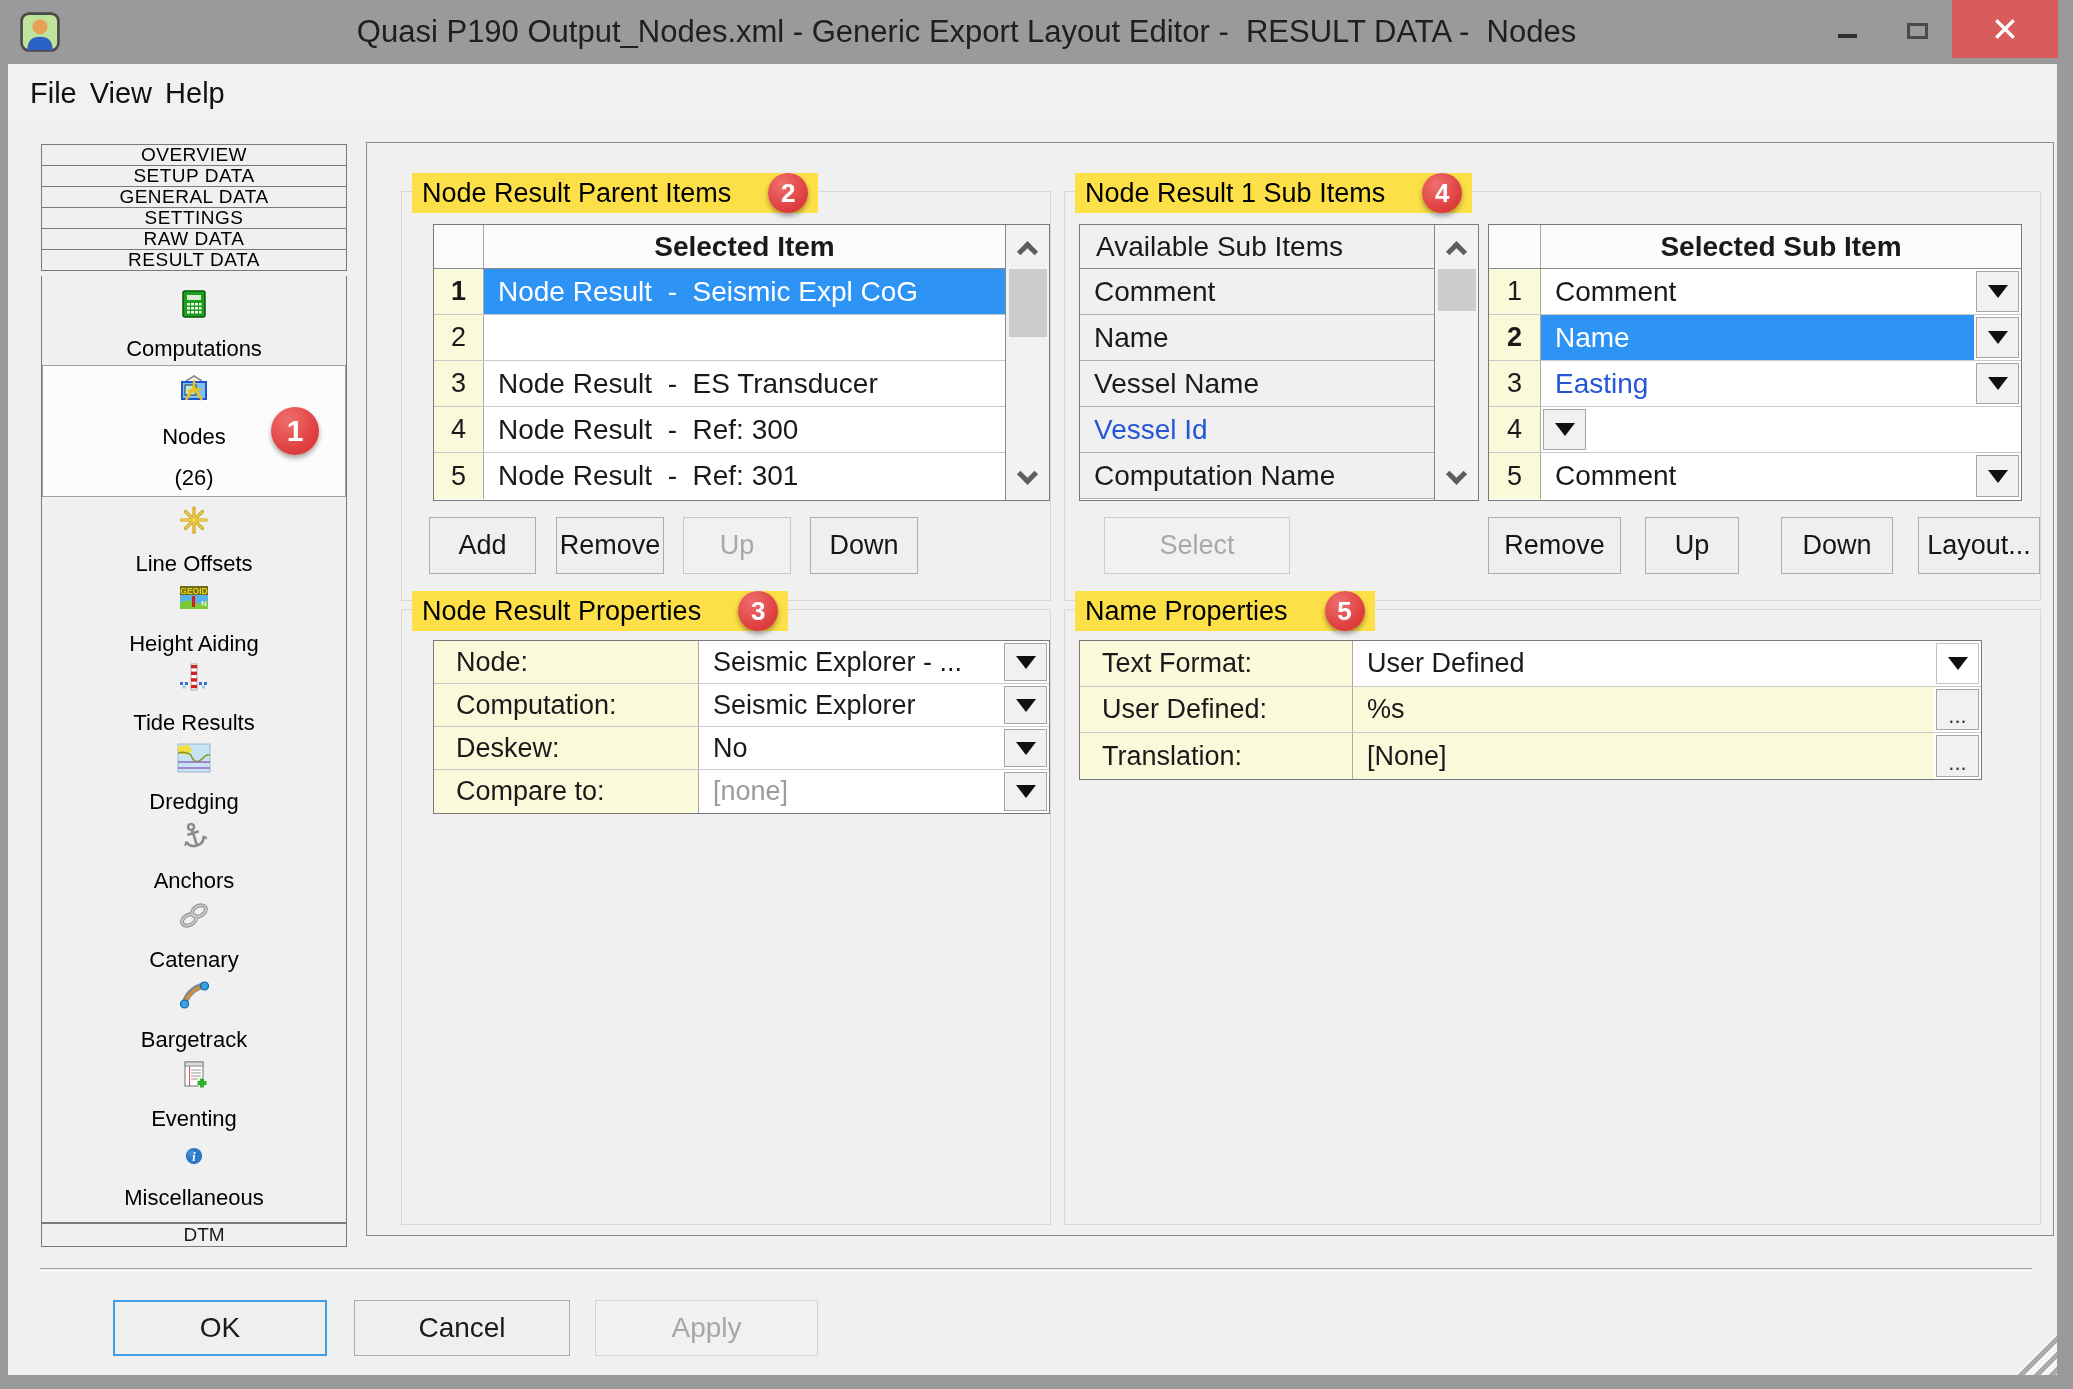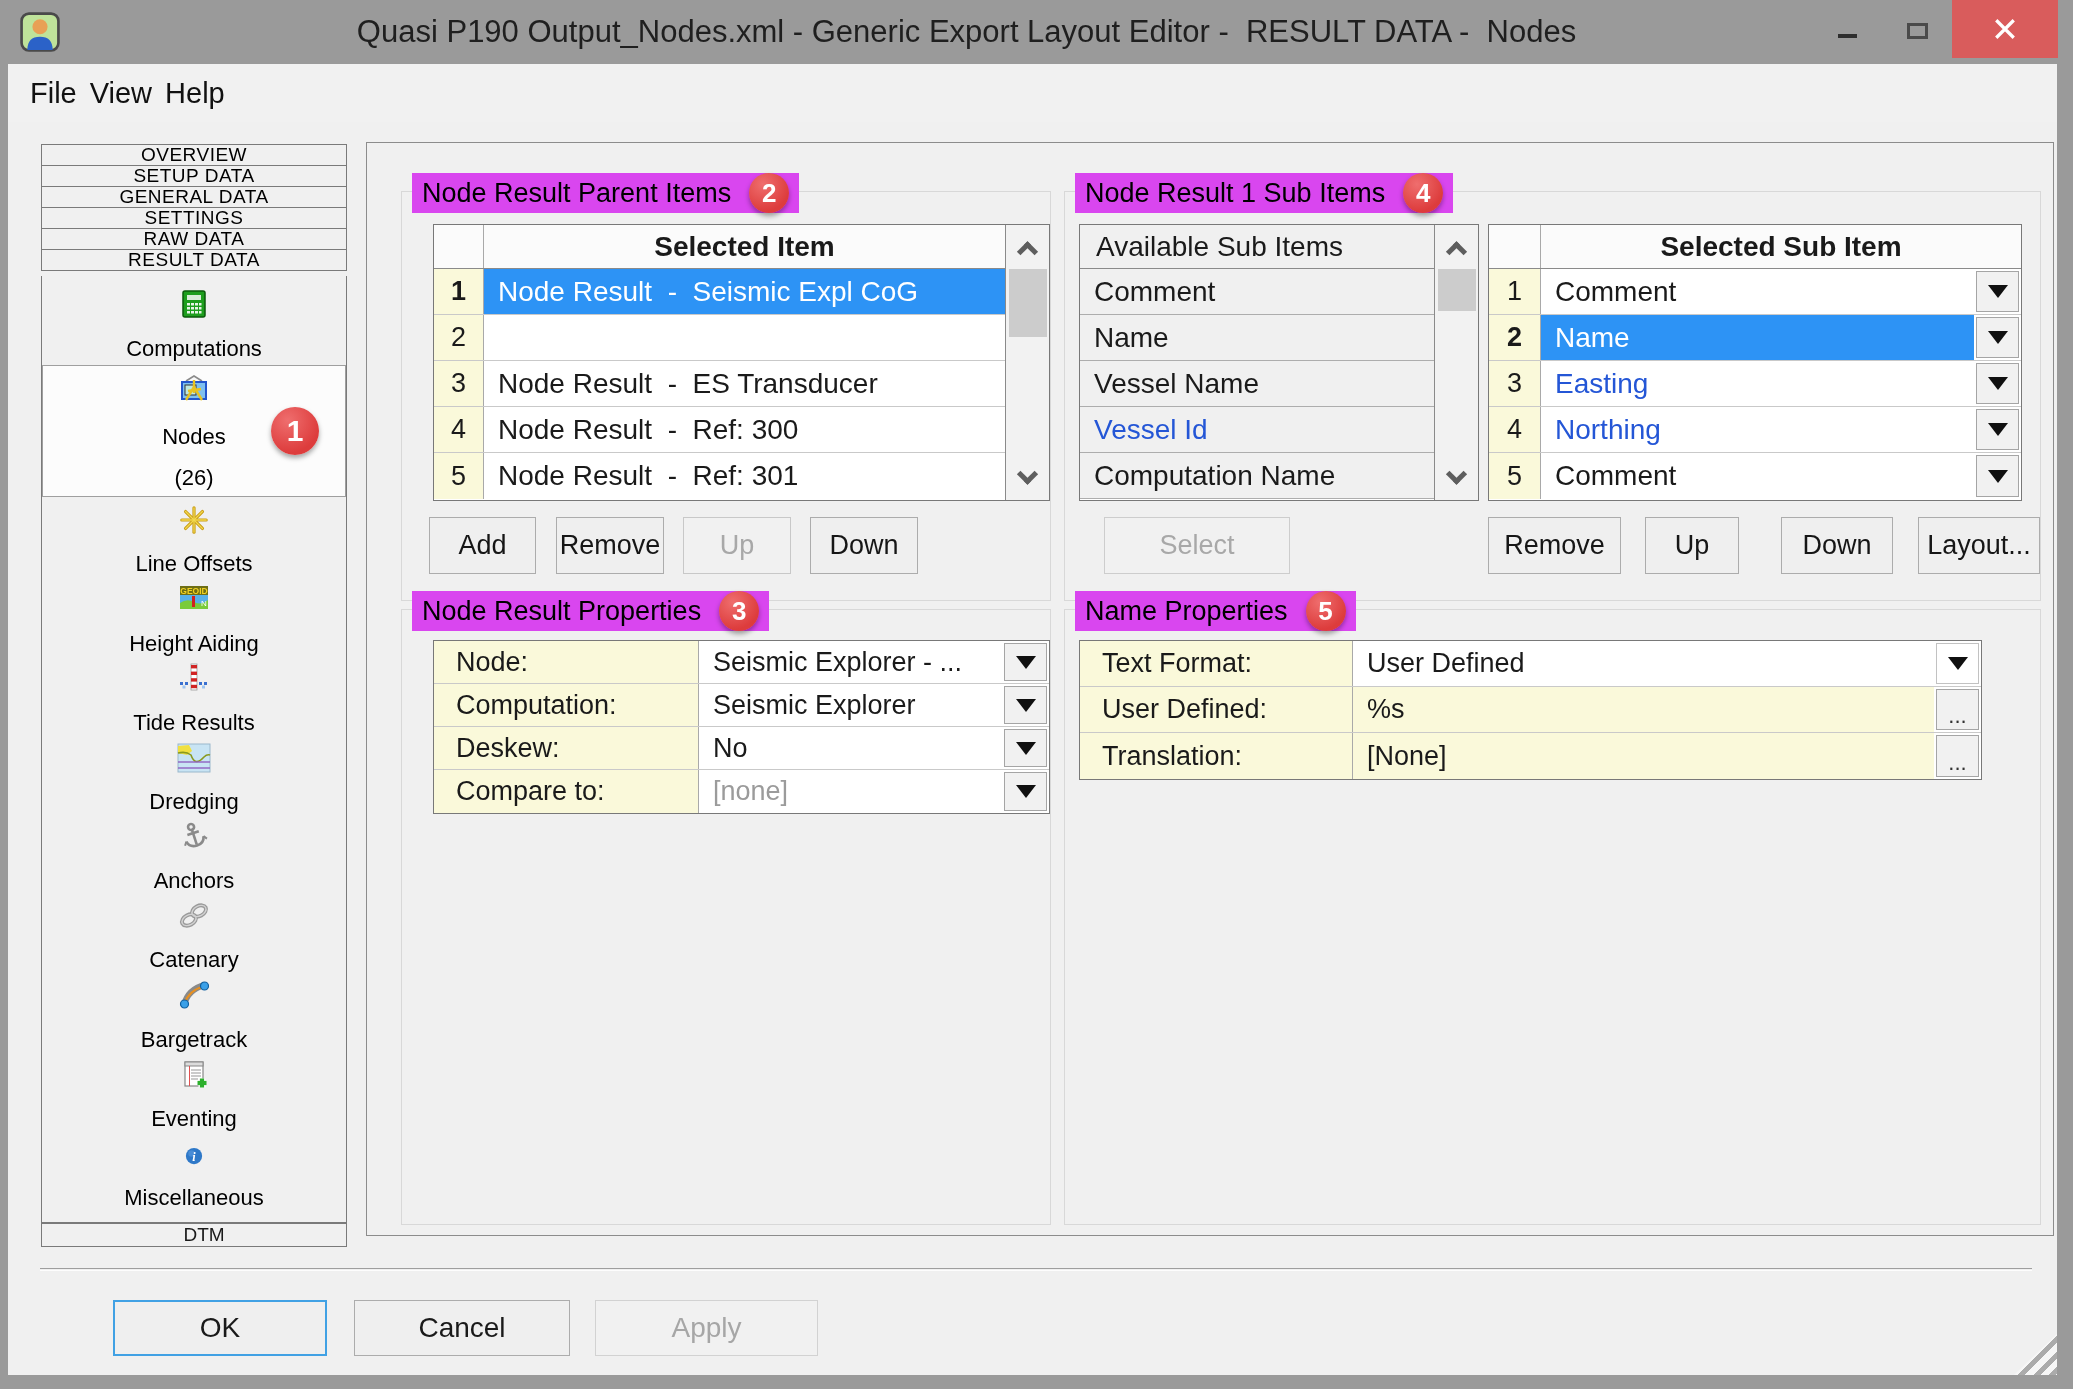--- a/index.html
+++ b/index.html
@@ -58,22 +58,22 @@
     transform:translateY(-50%); }
 
   
   .main-panel { position:absolute; left:358px; top:78px; width:1688px; height:1094px;
     border:1px solid #8C8C8C; background:#F0F0F0; }
   .groupbox { position:absolute; border:1px solid #D8D8D8; }
   .gb-a-left  { left:34px;  top:48px;  width:650px; height:410px; }
   .gb-b-left  { left:34px;  top:466px; width:650px; height:616px; }
   .gb-a-right { left:697px; top:48px;  width:977px; height:410px; }
   .gb-b-right { left:697px; top:466px; width:977px; height:616px; }
-  .gb-legend { position:absolute; top:-19px; left:10px; background:#d946ef; padding:0 10px;
-    display:flex; align-items:center; gap:18px; }
+  .gb-legend { position:absolute; top:-19px; left:10px; background:#fde047; padding:0 10px;
+    display:flex; align-items:center; gap:37px; }
   .gb-title { font-size:27px; color:#000; }
 
   
   .dtable { position:absolute; display:flex; background:#FFF; border:1px solid #787878; }
   .dt-main { flex:1; display:flex; flex-direction:column; }
   .dt-hrow { height:44px; display:flex; border-bottom:1px solid #8A8A8A; background:#FBFBFB; }
   .dt-row { height:46px; display:flex; border-bottom:1px solid #C9C9C9; background:#FFF; }
   .dt-row:last-child { border-bottom:none; }
   .cnum { width:50px; background:#FAF9DA; border-right:1px solid #A9A9A9; display:flex;
     align-items:center; justify-content:center; font-size:27px; }
@@ -536,21 +536,20 @@
             <div class="cnum" style="width:52px;">3</div>
             <div class="cval txt-blue">Easting</div>
             <div class="cdd">
                 <span class="dd-btn">
                   <span class="tri"></span>
                 </span>
               </div>
           </div>
           <div class="dt-row">
             <div class="cnum" style="width:52px;">4</div>
-            <div class="cval txt-blue">Northing</div>
             <div class="cdd">
                 <span class="dd-btn">
                   <span class="tri"></span>
                 </span>
               </div>
           </div>
           <div class="dt-row">
             <div class="cnum" style="width:52px;">5</div>
             <div class="cval">Comment</div>
             <div class="cdd">

